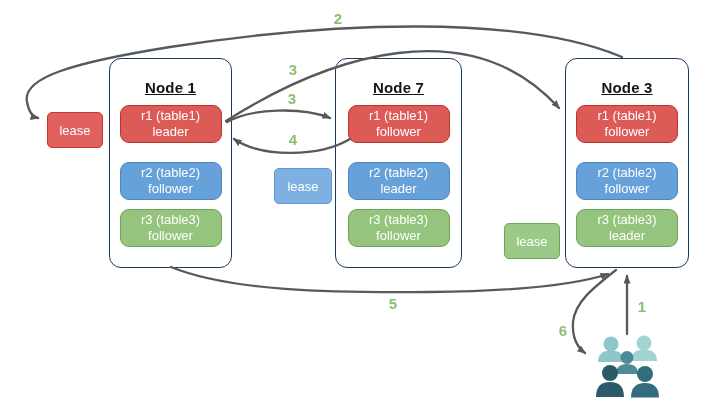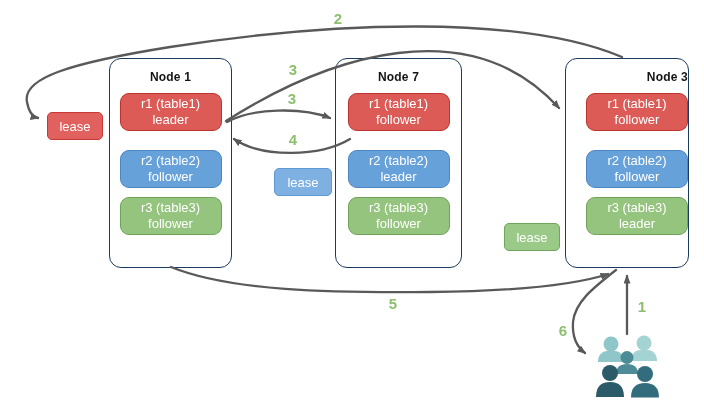--- a/index.html
+++ b/index.html
@@ -7,33 +7,33 @@
     position:relative;width:704px;height:405px;background:#ffffff;overflow:hidden;
     font-family:"Liberation Sans",sans-serif;
   }
   .node{
     position:absolute;top:58px;height:210px;background:#ffffff;
     border:1.6px solid #1b3a5f;border-radius:12px;box-sizing:border-box;
     display:flex;flex-direction:column;align-items:center;z-index:1;
   }
   #node-1{left:109px;width:123px;}
   #node-2{left:335px;width:127px;}
-  #node-3{left:565px;width:124px;align-items:flex-end;}
-  .node-title{margin-top:11px;font-size:12px;font-weight:bold;color:#141414;letter-spacing:.2px;}
+  #node-3{left:565px;width:124px;}
+  .node-title{margin-top:20px;font-size:15px;font-weight:bold;color:#141414;letter-spacing:.2px;text-decoration:underline;}
   .replica{
     width:102px;height:38px;border-radius:9px;margin-top:9px;box-sizing:border-box;
     display:flex;flex-direction:column;align-items:center;justify-content:center;
     color:#ffffff;font-size:13px;line-height:16.5px;border:1.6px solid transparent;
   }
   .replica:first-of-type{margin-top:11px;}
   .fill-red{background:#dc5b57;border-color:#bd332e;}
   .fill-blue{background:#67a1da;border-color:#4c86c3;margin-top:19px;}
   .fill-green{background:#94c47d;border-color:#6fa458;}
   .lease{
-    position:absolute;height:28px;border-radius:5px;box-sizing:border-box;z-index:2;
+    position:absolute;height:36px;border-radius:5px;box-sizing:border-box;z-index:2;
     display:flex;align-items:center;justify-content:center;color:#fff;font-size:13px;
     border:1.5px solid;padding:0 2px;
   }
   #lease-red{left:47px;top:112px;width:56px;background:#e0615d;border-color:#c83732;}
   #lease-blue{left:274px;top:168px;width:58px;background:#7eb1e2;border-color:#5e99d4;}
   #lease-green{left:504px;top:223px;width:56px;background:#9bc987;border-color:#6ea65a;}
   .step{
     position:absolute;transform:translate(-50%,-50%);z-index:6;
     font-weight:bold;font-size:15px;color:#8cbf6e;
   }

